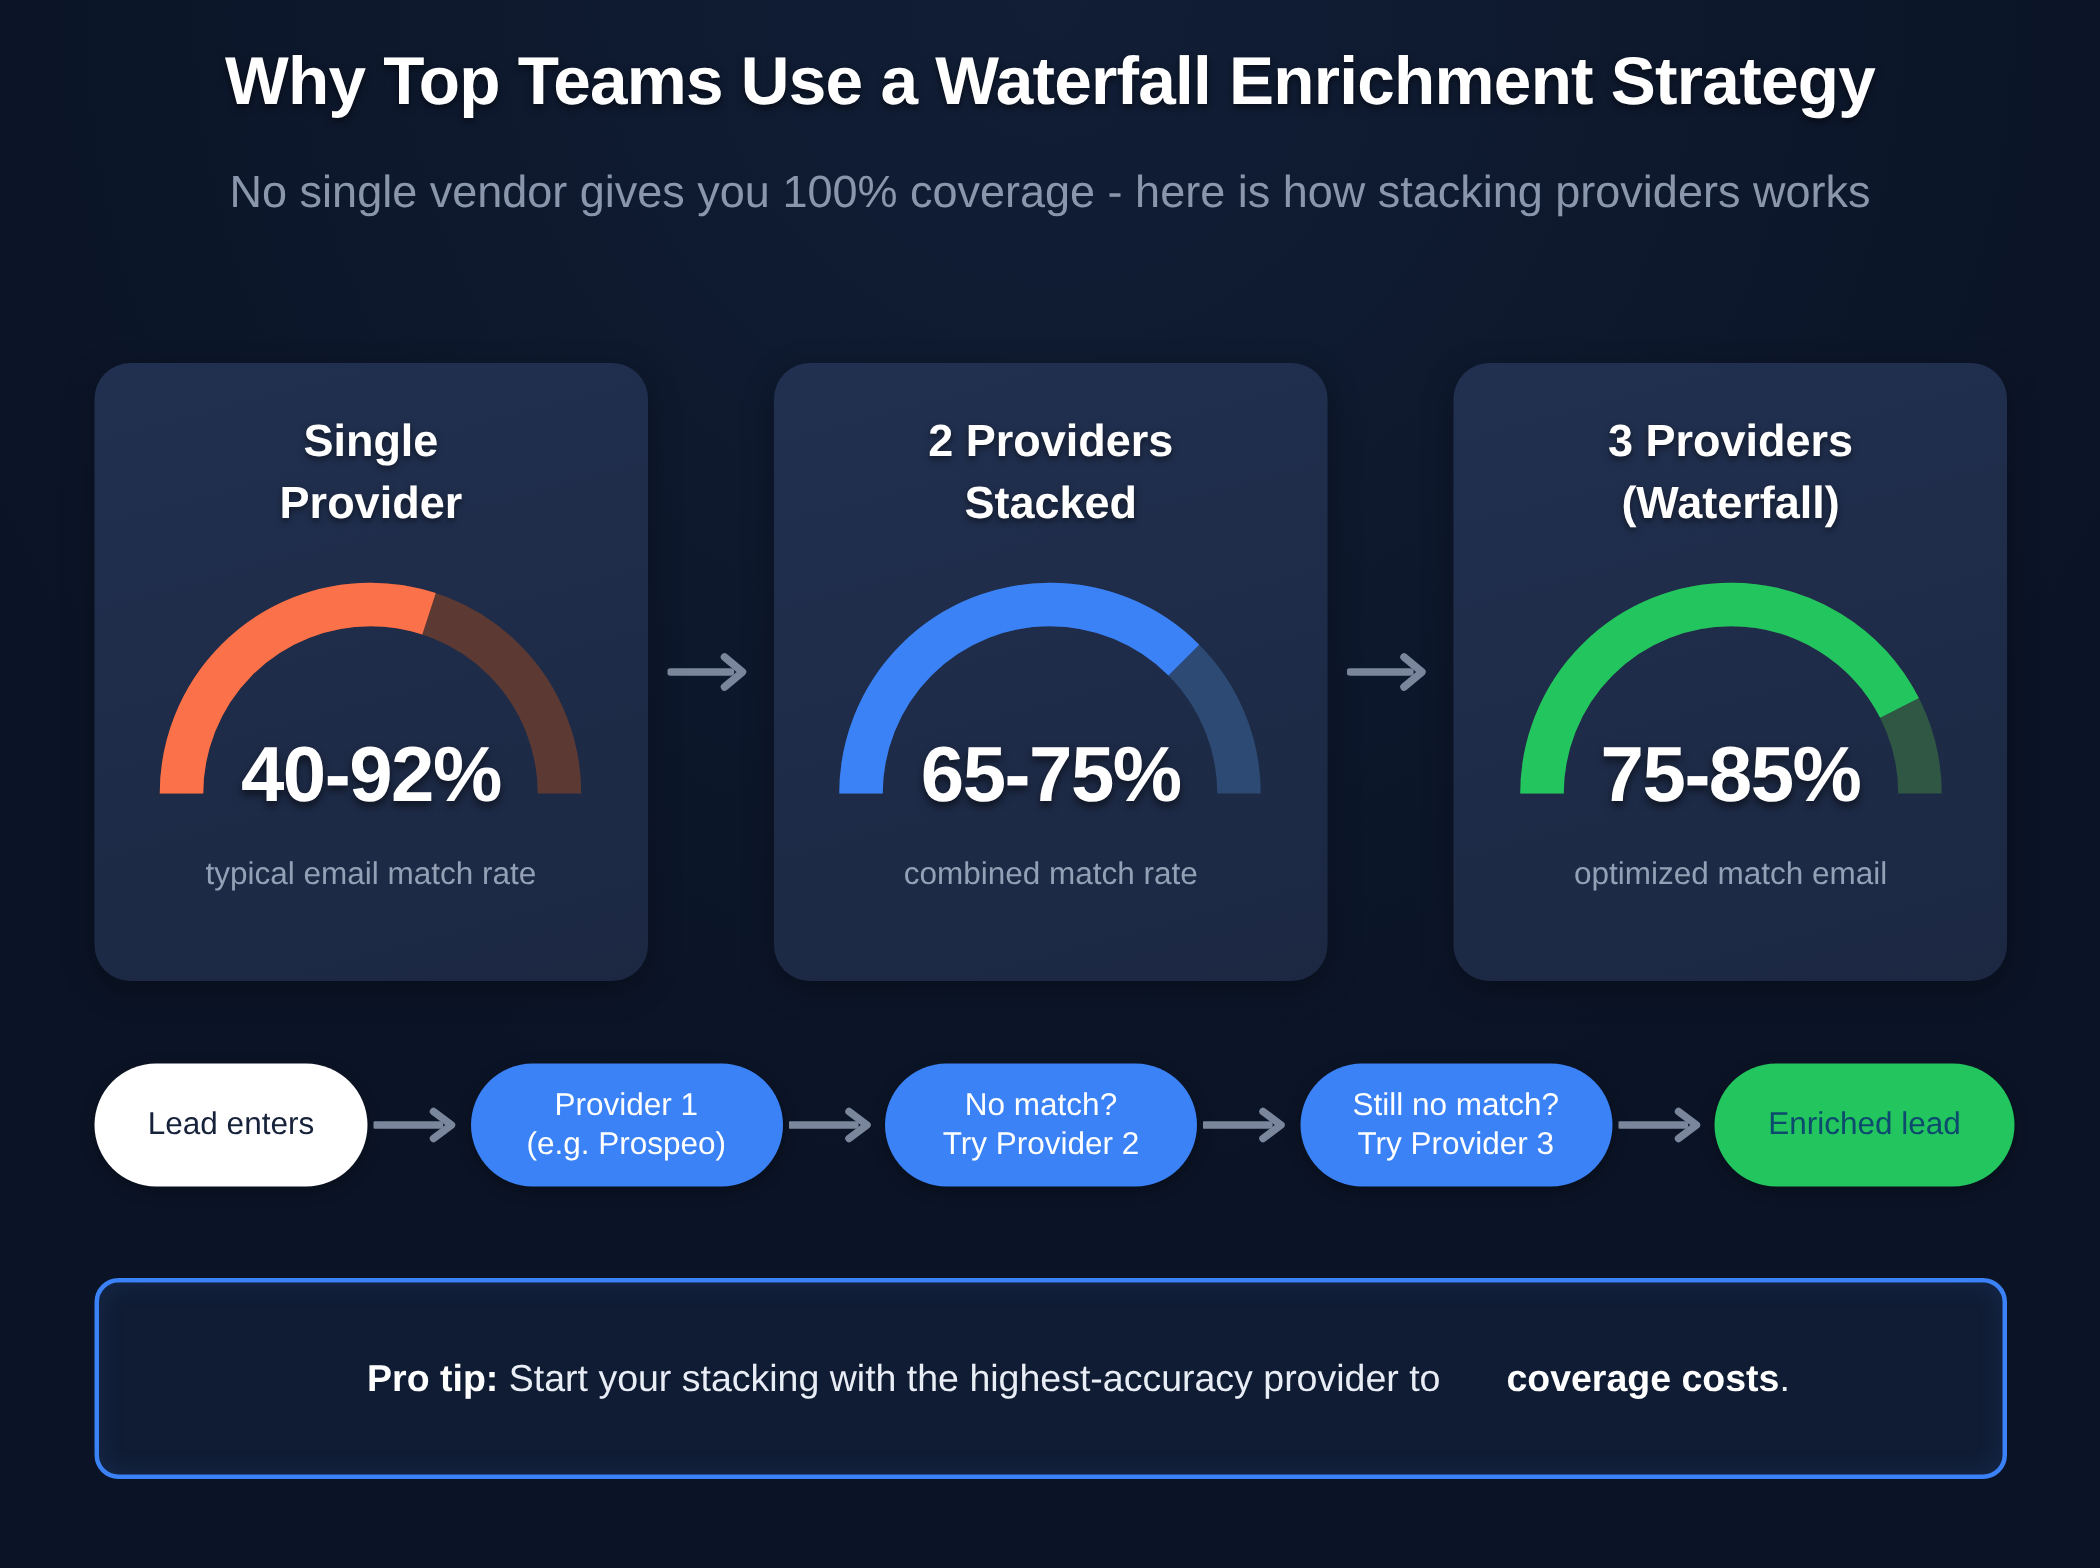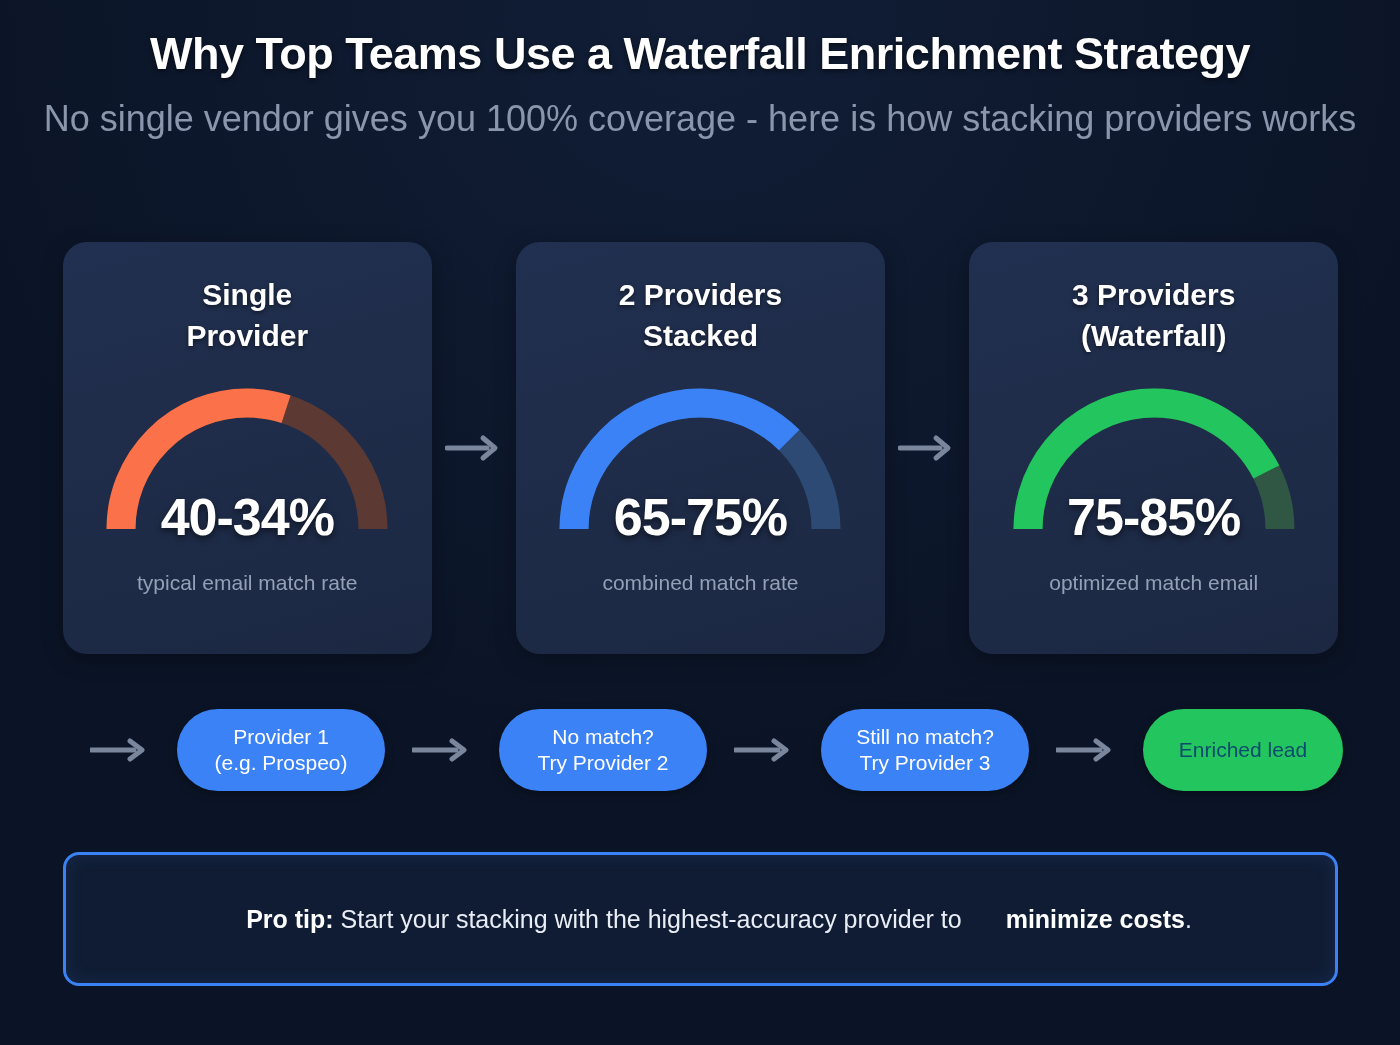--- a/index.html
+++ b/index.html
@@ -23,22 +23,22 @@
 
   .title {
     font-size:45px;
     font-weight:bold;
     color:#FFFFFF;
     letter-spacing:-0.5px;
     text-shadow:0 2px 5px rgba(0,0,0,.55);
   }
 
   .subtitle {
-    margin-top:18px;
-    font-size:36px;
+    margin-top:32px;
+    font-size:30px;
     color:#8A96AC;
     font-weight:normal;
   }
 
   
   .cards {
     position:absolute;
     top:242px; left:63px;
     width:1275px; height:412px;
     display:flex;
@@ -166,21 +166,21 @@
   <div class="cards">
 
     <div class="card">
       <div class="card-title">Single
 Provider</div>
       <div class="gauge-wrap">
         <svg width="292" height="162" viewBox="0 0 292 162">
           <path d="M 20 148 A 126 126 0 0 1 272 148" fill="none" stroke-linecap="butt" stroke-width="29" stroke="#5C3A33"></path>
           <path d="M 20 148 A 126 126 0 0 1 272 148" fill="none" stroke-linecap="butt" stroke-width="29" stroke="#FB7149" stroke-dasharray="237.53785400390623 160.35856933593752"></path>
         </svg>
-        <div class="gauge-value">40-34%</div>
+        <div class="gauge-value">40-92%</div>
       </div>
       <div class="card-caption">typical email match rate</div>
     </div>
 
     <div class="card-arrow">
       <svg width="58" height="30" viewBox="0 0 58 30">
         <line x1="2" y1="15" x2="42" y2="15" stroke="#7A869C" stroke-width="5" stroke-linecap="round"></line>
         <polyline points="38,5 50,15 38,25" fill="none" stroke="#7A869C" stroke-width="5" stroke-linecap="round" stroke-linejoin="round"></polyline>
       </svg>
     </div>
@@ -214,20 +214,21 @@
           <path d="M 20 148 A 126 126 0 0 1 272 148" fill="none" stroke-linecap="butt" stroke-width="29" stroke="#22C55E" stroke-dasharray="336.5119598388672 61.38446350097655"></path>
         </svg>
         <div class="gauge-value">75-85%</div>
       </div>
       <div class="card-caption">optimized match email</div>
     </div>
 
   </div>
 
   <div class="flow">
+    <div class="node start">Lead enters</div>
 
     <div class="flow-arrow">
       <svg width="60" height="26" viewBox="0 0 60 26">
         <line x1="1" y1="13" x2="44" y2="13" stroke="#7A869C" stroke-width="5" stroke-linecap="round"></line>
         <polyline points="40,4 52,13 40,22" fill="none" stroke="#7A869C" stroke-width="5" stroke-linecap="round" stroke-linejoin="round"></polyline>
       </svg>
     </div>
 
     <div class="node step">Provider 1
 (e.g. Prospeo)</div>
@@ -257,17 +258,17 @@
         <line x1="1" y1="13" x2="44" y2="13" stroke="#7A869C" stroke-width="5" stroke-linecap="round"></line>
         <polyline points="40,4 52,13 40,22" fill="none" stroke="#7A869C" stroke-width="5" stroke-linecap="round" stroke-linejoin="round"></polyline>
       </svg>
     </div>
 
     <div class="node end">Enriched lead</div>
   </div>
 
   <div class="protip">
     <div class="protip-text">
-      <b>Pro tip:</b><span> Start your stacking with the highest-accuracy provider to </span><b>minimize costs</b><span>.</span><br>
+      <b>Pro tip:</b><span> Start your stacking with the highest-accuracy provider to </span><b>coverage costs</b><span>.</span><br>
     </div>
   </div>
 
 </div>
 
 </body></html>

